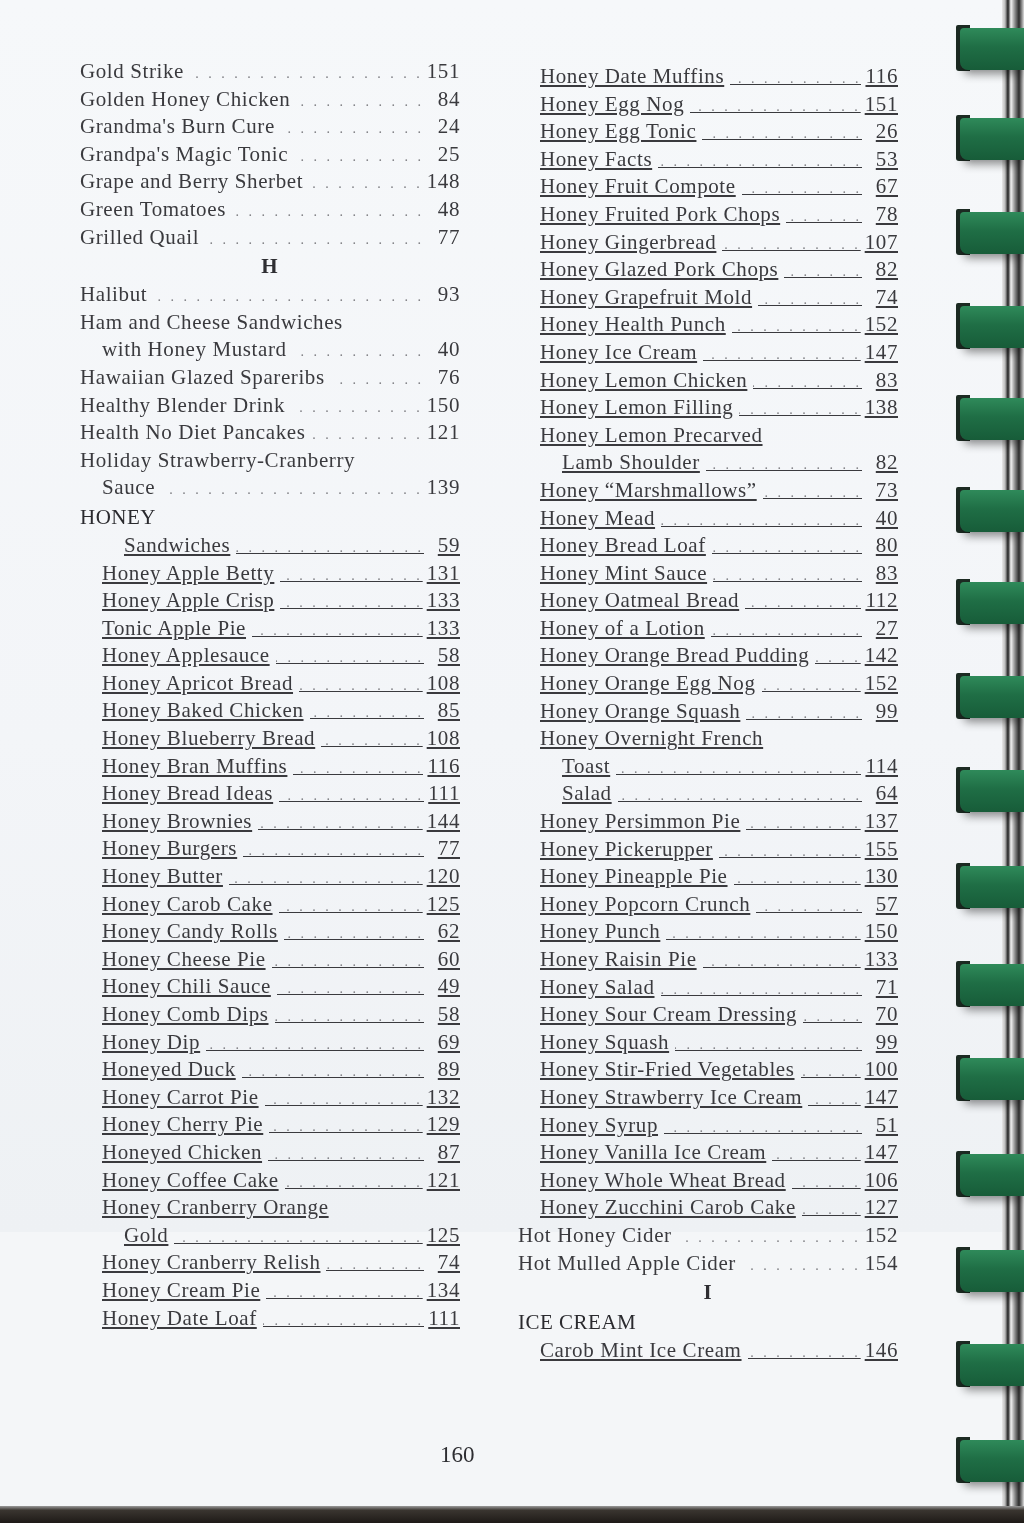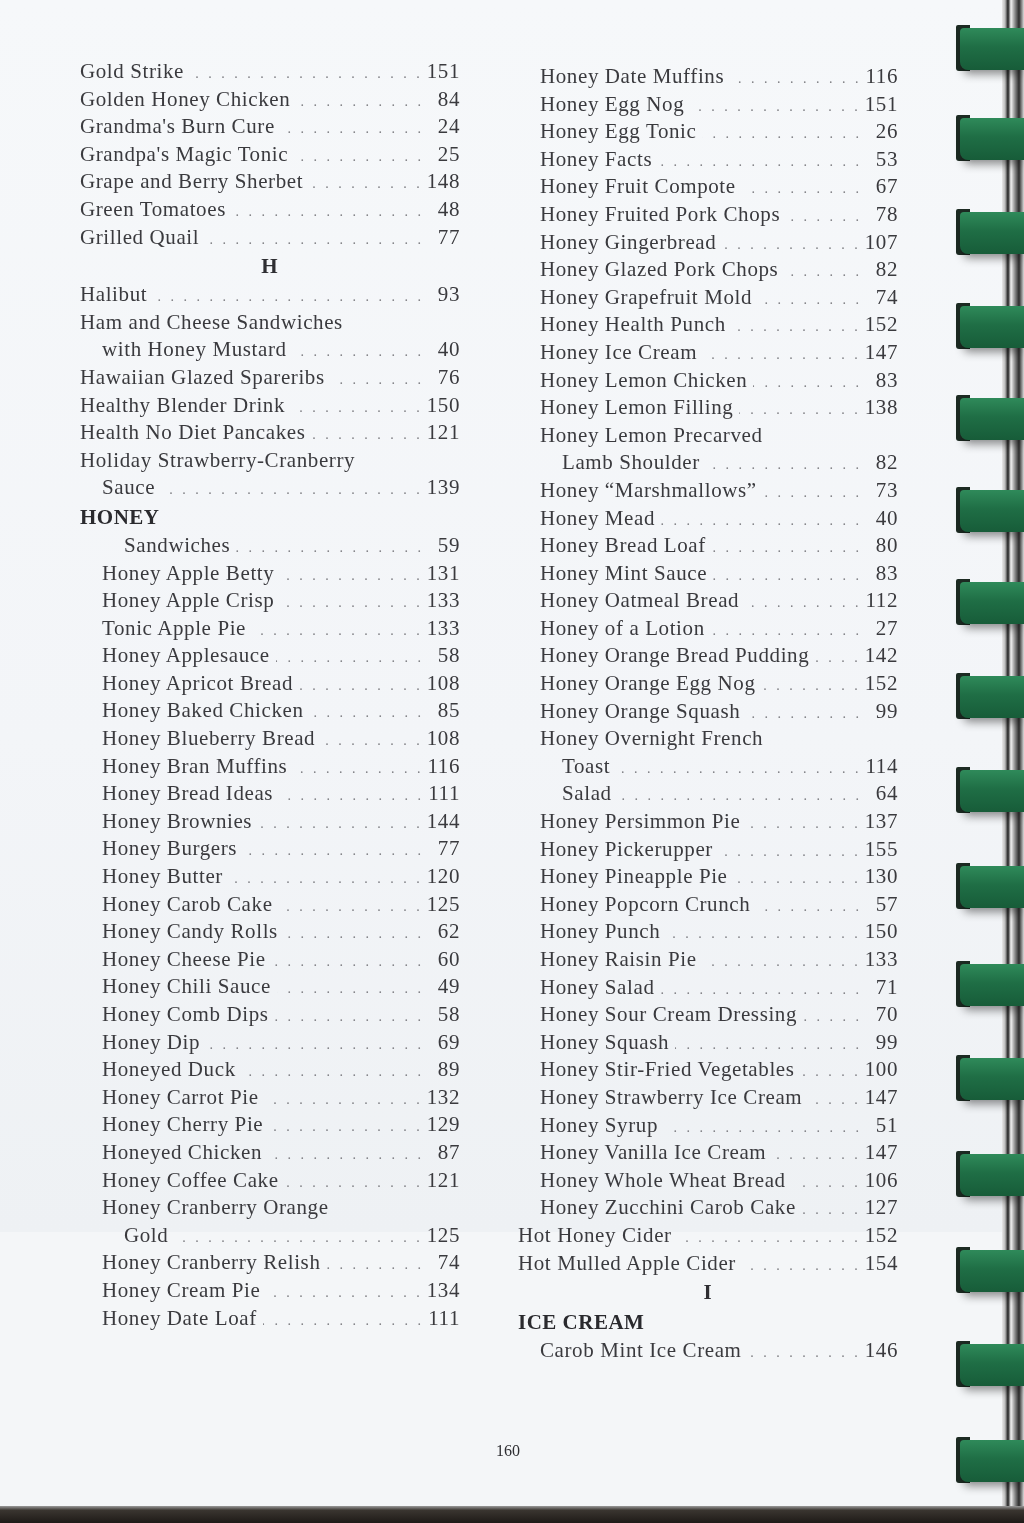--- a/index.html
+++ b/index.html
@@ -68,45 +68,46 @@
   .entry .page-num {
     flex: 0 0 auto;
     min-width: 32px;
     text-align: right;
   }
   .entry.continuation .name {
     padding-left: 22px;
   }
   .sub {
     padding-left: 22px;
+    text-decoration: underline;
   }
   .letter-head {
     font-size: 21px;
     line-height: 30px;
     height: 30px;
     font-weight: bold;
     text-align: center;
     color: #2e2e32;
     letter-spacing: 1px;
   }
   .category-head {
     font-size: 21px;
     line-height: 30px;
     height: 30px;
-    font-weight: bold;
+    font-weight: normal;
     color: #2a2a2e;
     letter-spacing: 0.5px;
   }
   .page-footer {
     position: absolute;
     left: 440px;
     top: 1442px;
     width: 80px;
-    text-align: right;
-    font-size: 16px;
+    text-align: left;
+    font-size: 23px;
     color: #2e2e32;
   }
   .binding {
     position: absolute;
     right: 0;
     top: 0;
     width: 72px;
     height: 1508px;
   }
   .binding-spine {

